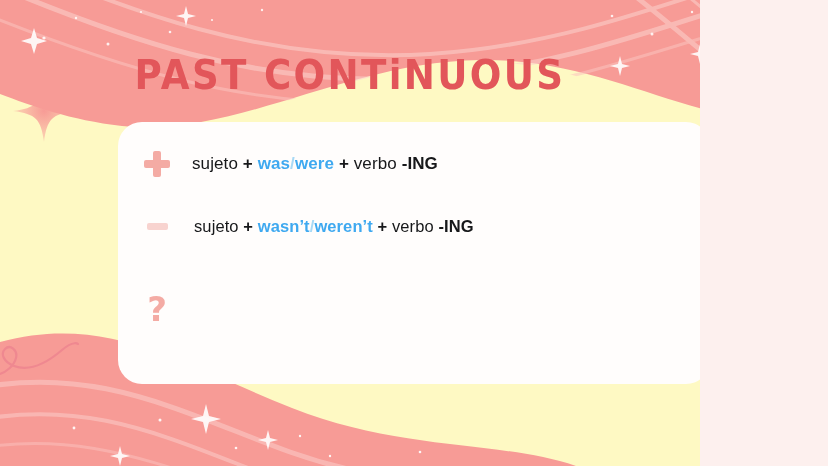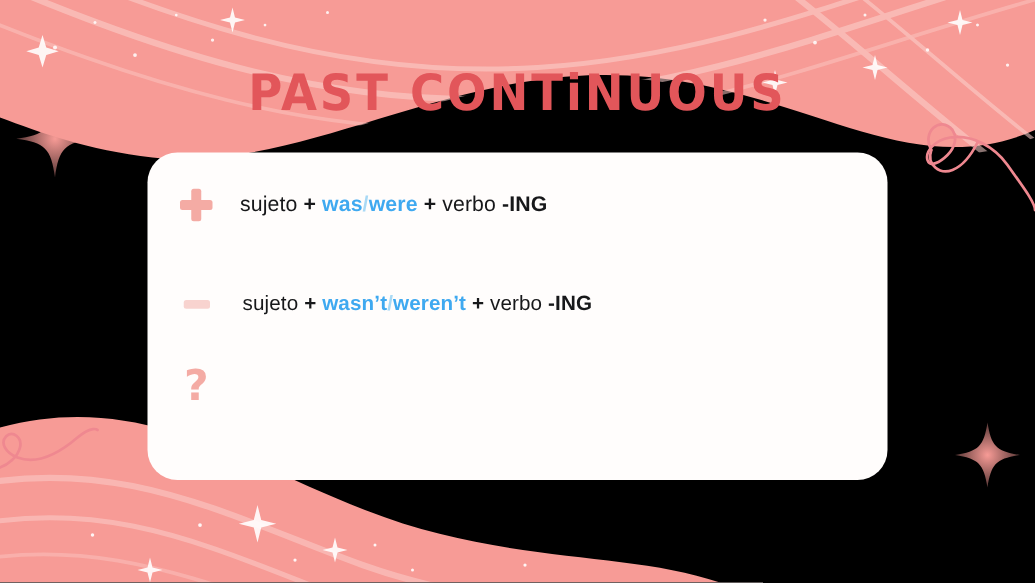--- a/index.html
+++ b/index.html
@@ -3,21 +3,21 @@
 <meta charset="utf-8">
 <style>
   * { margin:0; padding:0; box-sizing:border-box; }
   html,body { width:828px; height:466px; }
   body {
     font-family:"Liberation Sans", sans-serif;
     background:#fdf0ee;
     overflow:hidden;
     position:relative;
   }
-  #stage { position:relative; width:828px; height:466px; overflow:hidden; background:#000000; }
+  #stage { position:relative; width:700px; height:466px; overflow:hidden; background:#fef9c3; }
 
   .bg-layer { position:absolute; inset:0; width:828px; height:466px; pointer-events:none; }
 
   
   .title {
     position:absolute;
     left:0; right:0;
     top:52px;
     text-align:center;
     font-family:"DejaVu Sans", sans-serif;
@@ -38,21 +38,21 @@
     border-radius:24px;
   }
 
   .row {
     position:absolute;
     display:flex;
     align-items:center;
     height:40px;
   }
   .row-1 { left:18px; top:22px; }
-  .row-2 { left:18px; top:101px; }
+  .row-2 { left:18px; top:84px; }
   .row-3 { left:18px; top:167px; }
 
   .icon-cell {
     width:42px;
     display:flex;
     align-items:center;
     justify-content:center;
     flex:0 0 42px;
   }
 

